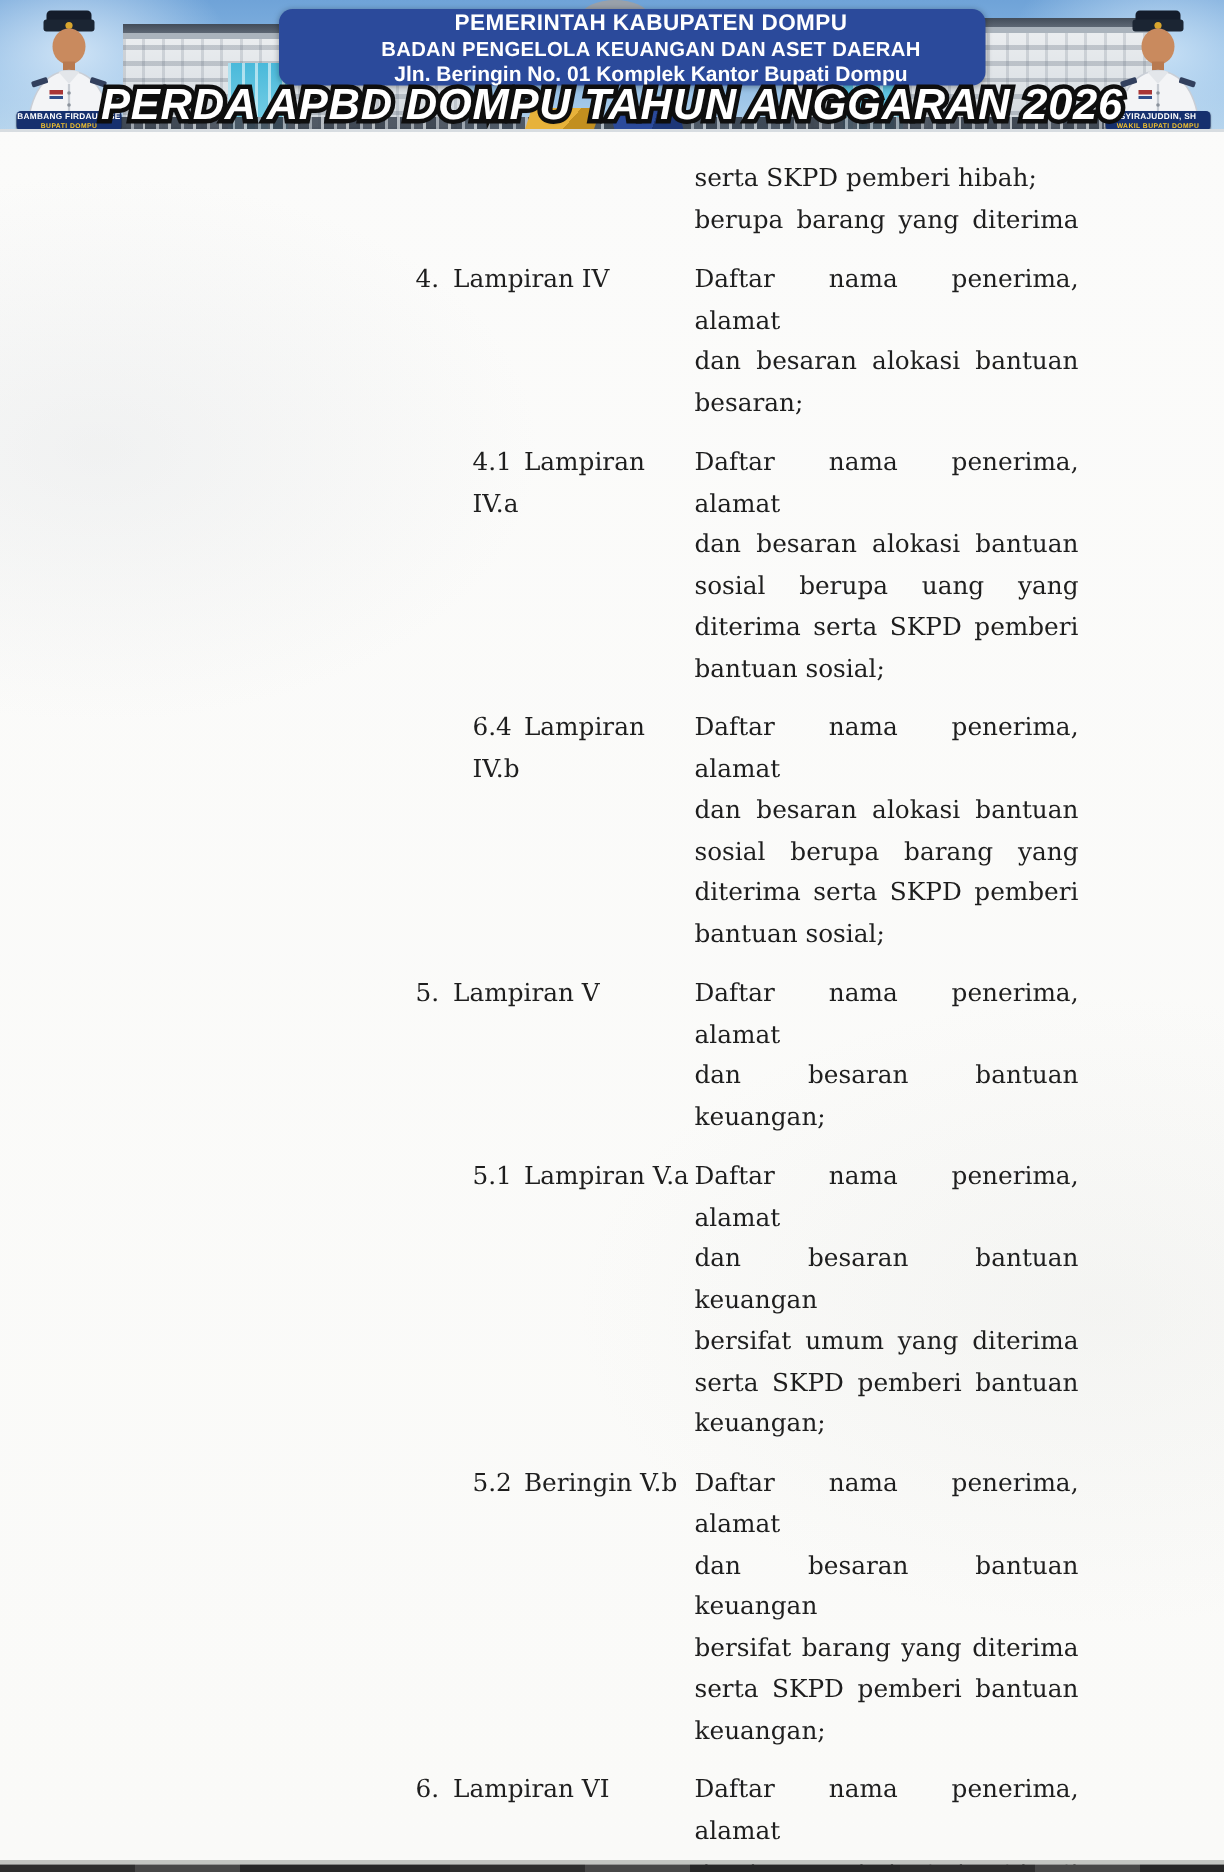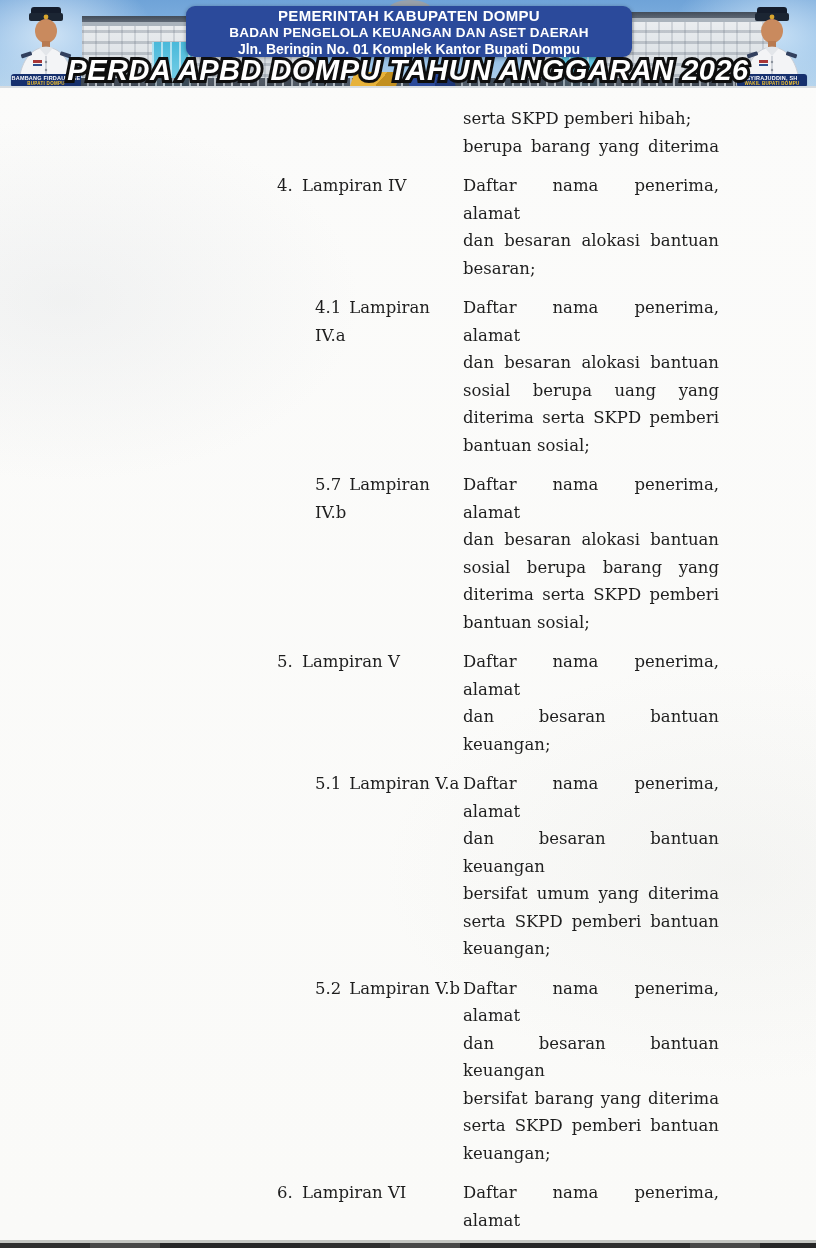--- a/index.html
+++ b/index.html
@@ -58,21 +58,21 @@
   .ribbon .rname { display:block; color:#ffffff; font-size:5.5px; font-weight:bold; letter-spacing:.2px; }
   .ribbon .rtitle { display:block; color:#f2c12e; font-size:4.5px; font-weight:bold; letter-spacing:.3px; }
 
   
   .info-box {
     position:absolute; left:186px; top:6px; width:446px; height:51px;
     background:linear-gradient(180deg,#2e4ea3 0%, #29479а 100%);
     background-color:#2b4a9b;
     border-radius:9px; box-shadow:0 1px 4px rgba(0,0,0,.35);
     display:flex; flex-direction:column; justify-content:center; align-items:center; gap:1px;
-    color:#fff; text-align:center;
+    color:#fff; text-align:center;padding-left:25px;
   }
   .info-box .l1 { font-size:15px; font-weight:bold; letter-spacing:.3px; }
   .info-box .l2 { font-size:13.5px; font-weight:bold; letter-spacing:.2px; }
   .info-box .l3 { font-size:14px; font-weight:bold; }
 
   
   .banner-title { position:absolute; left:0; right:0; top:54px; text-align:center; }
   .outline-wrap { position:relative; display:inline-block; font-weight:bold; font-size:29px; letter-spacing:.5px;font-style:italic; }
   .outline-wrap .stroke { position:absolute; left:0; top:0; color:#0e0e0e; -webkit-text-stroke:6px #0e0e0e; text-shadow:0 2px 2px rgba(0,0,0,.45); }
   .outline-wrap .fill { position:relative; color:#ffffff; }
@@ -206,21 +206,21 @@
         <div class="label-cell indent"><span class="num">4.1</span><span class="lname">Lampiran IV.a</span></div>
         <div class="desc-cell">
           <div class="jline">Daftar nama penerima, alamat</div>
           <div class="jline">dan besaran alokasi bantuan</div>
           <div class="jline">sosial berupa uang yang</div>
           <div class="jline">diterima serta SKPD pemberi</div>
           <div class="jline jlast">bantuan sosial;</div>
         </div>
       </div>
       <div class="entry-row">
-        <div class="label-cell indent"><span class="num">5.7</span><span class="lname">Lampiran IV.b</span></div>
+        <div class="label-cell indent"><span class="num">6.4</span><span class="lname">Lampiran IV.b</span></div>
         <div class="desc-cell">
           <div class="jline">Daftar nama penerima, alamat</div>
           <div class="jline">dan besaran alokasi bantuan</div>
           <div class="jline">sosial berupa barang yang</div>
           <div class="jline">diterima serta SKPD pemberi</div>
           <div class="jline jlast">bantuan sosial;</div>
         </div>
       </div>
       <div class="entry-row">
         <div class="label-cell"><span class="num">5.</span><span class="lname">Lampiran V</span></div>
@@ -233,21 +233,21 @@
         <div class="label-cell indent"><span class="num">5.1</span><span class="lname">Lampiran V.a</span></div>
         <div class="desc-cell">
           <div class="jline">Daftar nama penerima, alamat</div>
           <div class="jline">dan besaran bantuan keuangan</div>
           <div class="jline">bersifat umum yang diterima</div>
           <div class="jline">serta SKPD pemberi bantuan</div>
           <div class="jline jlast">keuangan;</div>
         </div>
       </div>
       <div class="entry-row">
-        <div class="label-cell indent"><span class="num">5.2</span><span class="lname">Lampiran V.b</span></div>
+        <div class="label-cell indent"><span class="num">5.2</span><span class="lname">Beringin V.b</span></div>
         <div class="desc-cell">
           <div class="jline">Daftar nama penerima, alamat</div>
           <div class="jline">dan besaran bantuan keuangan</div>
           <div class="jline">bersifat barang yang diterima</div>
           <div class="jline">serta SKPD pemberi bantuan</div>
           <div class="jline jlast">keuangan;</div>
         </div>
       </div>
       <div class="entry-row">
         <div class="label-cell"><span class="num">6.</span><span class="lname">Lampiran VI</span></div>

